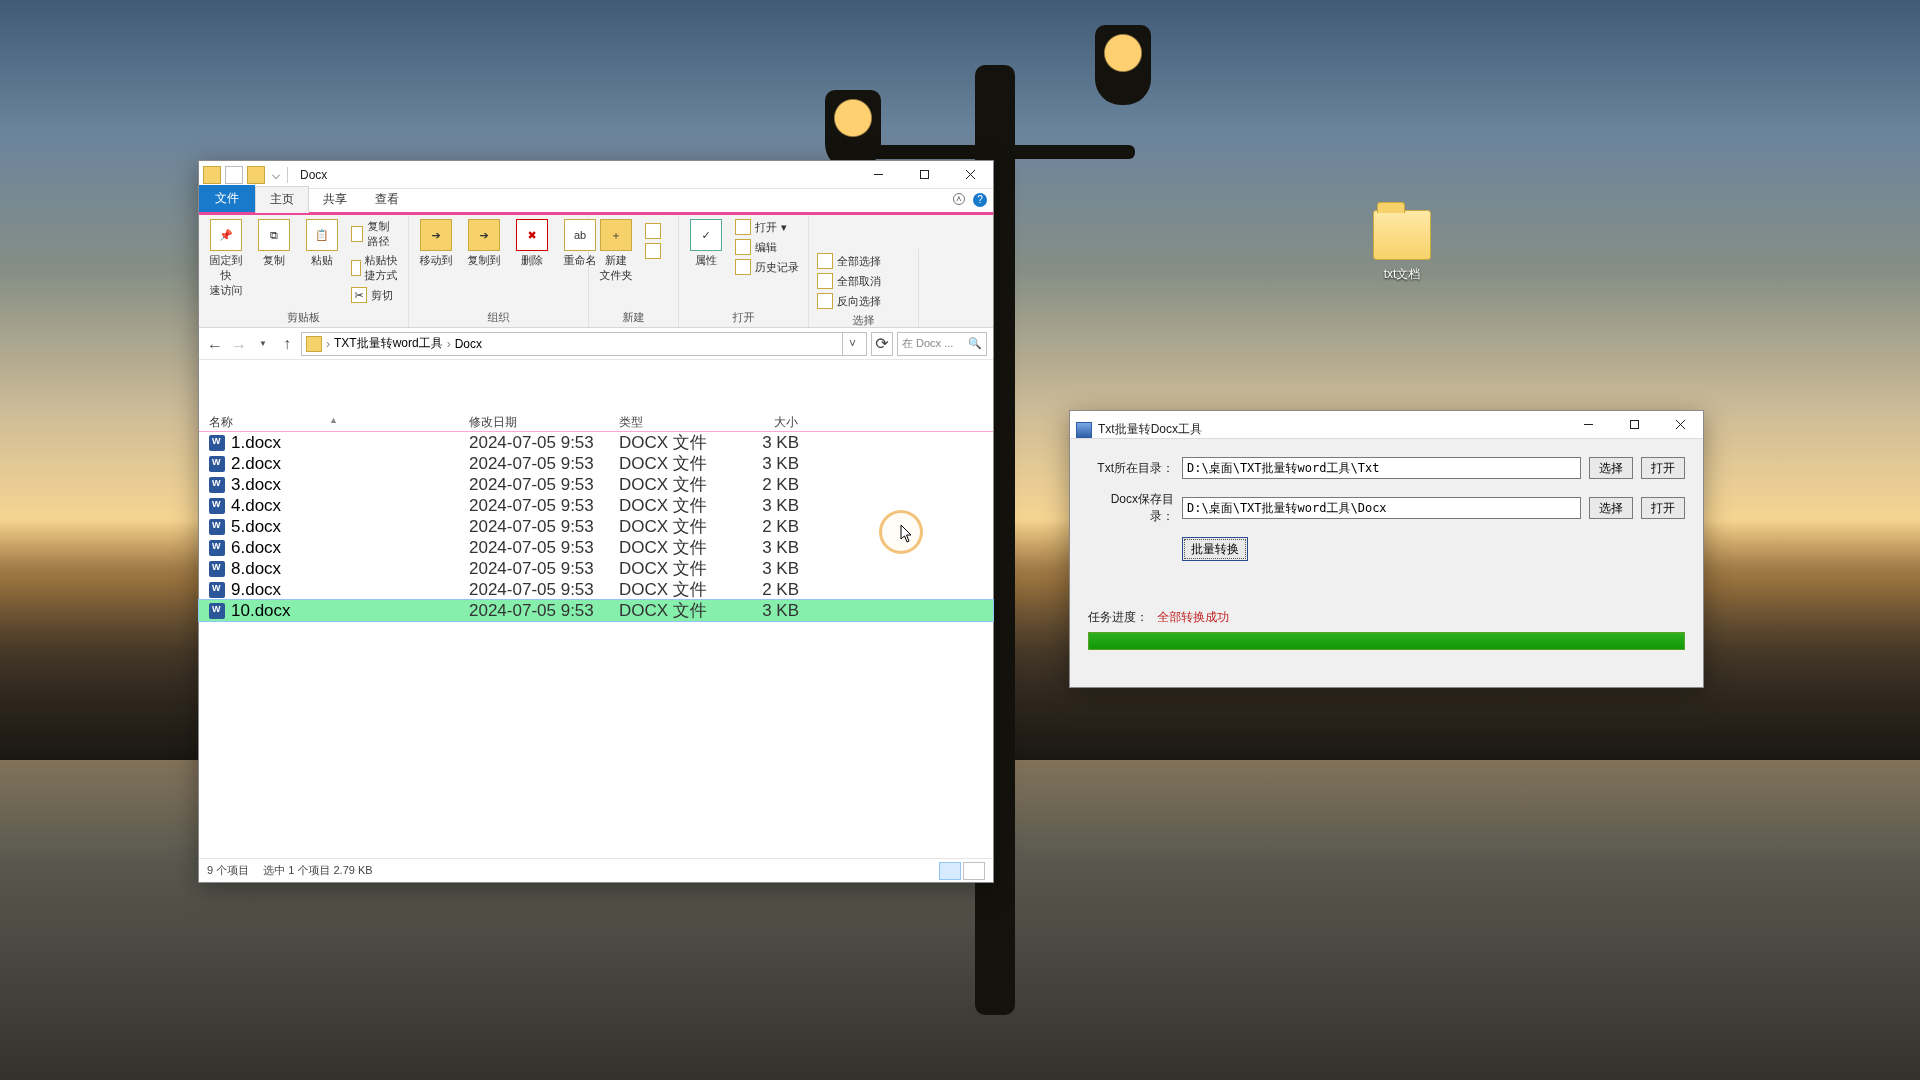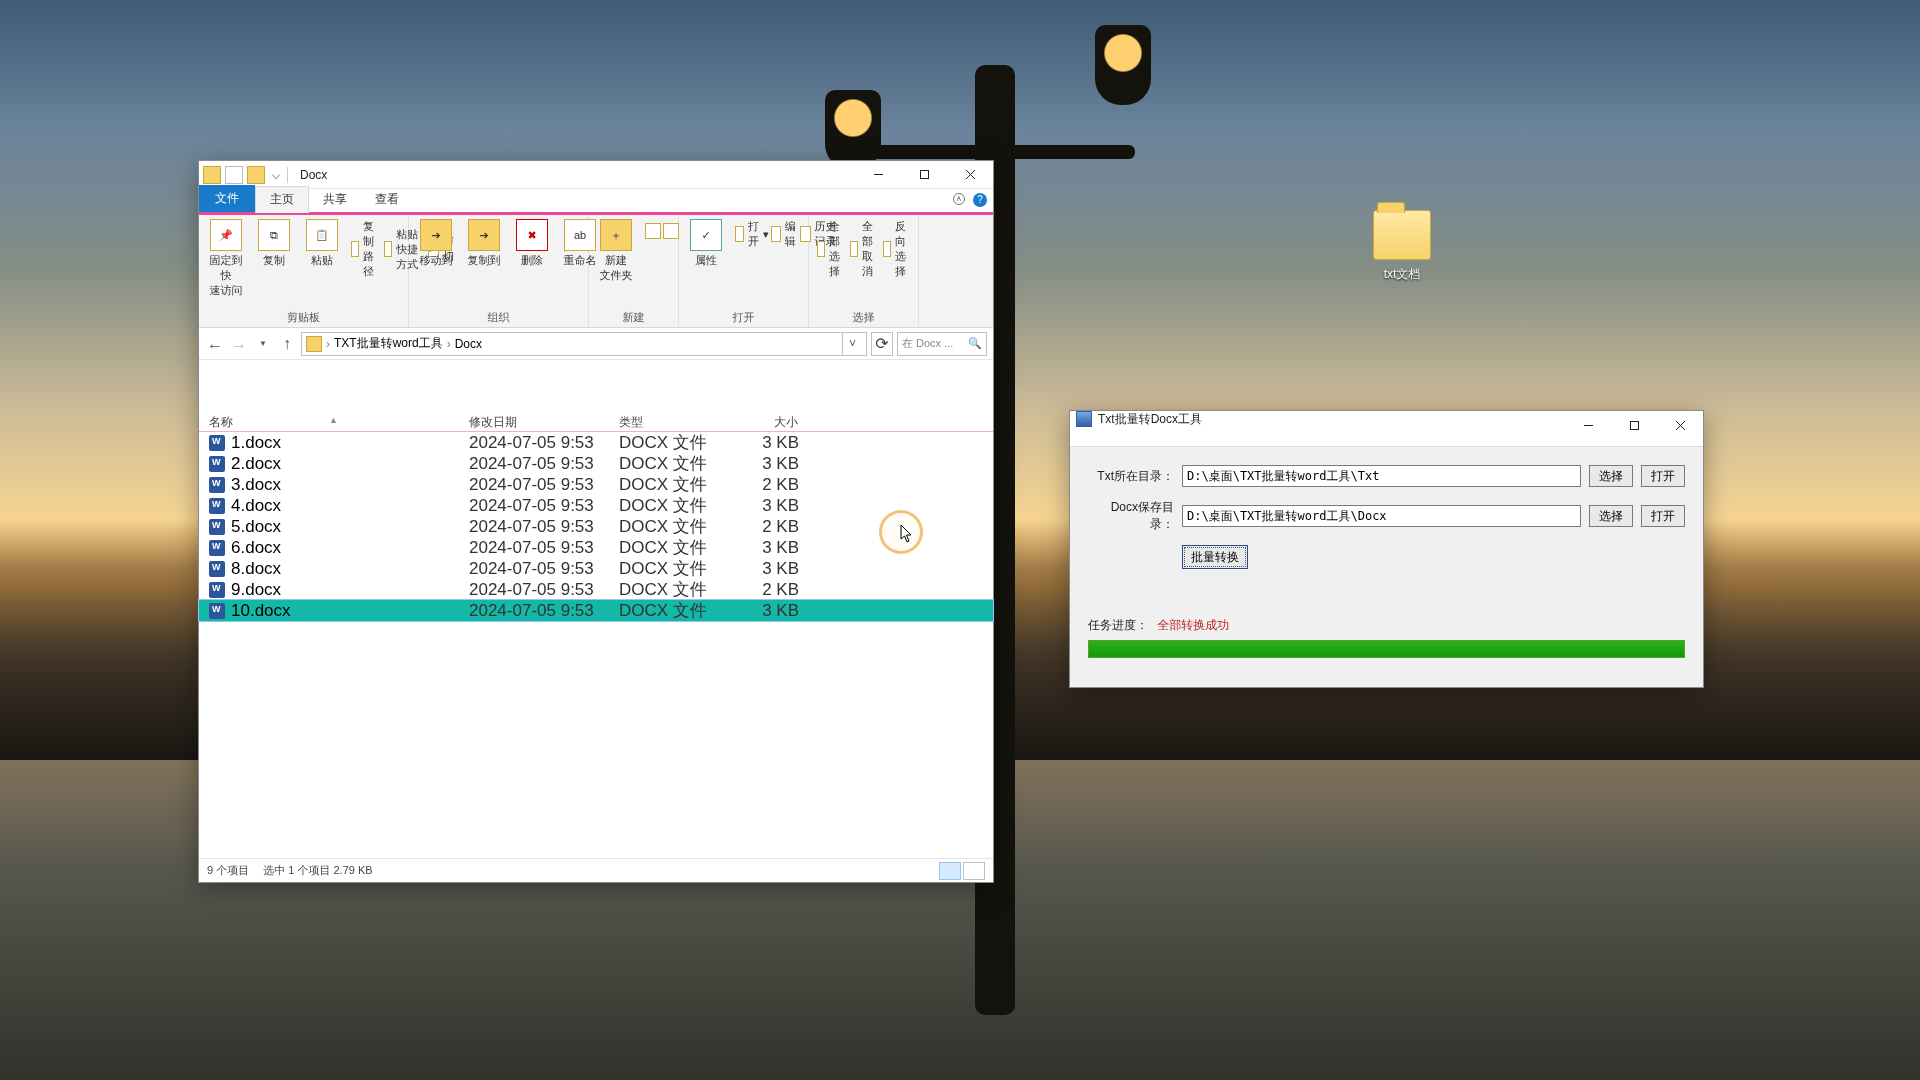--- a/index.html
+++ b/index.html
@@ -62,21 +62,21 @@
 
 
 #ribbon{height:113px;background:#f3f3f3;border-bottom:1px solid #d6d6d6;display:flex;}
 .rgrp{border-right:1px solid #e1e1e1;padding:4px 8px 2px;display:flex;flex-direction:column;justify-content:space-between;}
 .rgrp .row{display:flex;gap:10px;align-items:flex-start;}
 .rbtn{display:flex;flex-direction:column;align-items:center;font-size:11px;color:#333;min-width:38px;}
 .rbtn .ic{width:32px;height:32px;margin-bottom:2px;background:#fff;border:1px solid #c9a83e;display:flex;align-items:center;justify-content:center;}
 .rbtn.small{flex-direction:row;min-width:0;gap:4px;font-size:11px;margin-bottom:2px;}
 .rbtn.small .ic{width:16px;height:16px;margin:0;}
 .rgrp-label{text-align:center;font-size:11px;color:#555;margin-top:2px;}
-.fcol{display:flex;flex-direction:row;gap:2px;}
+.fcol{display:flex;flex-direction:column;gap:2px;}
 
 
 #addrbar{height:32px;border-bottom:1px solid #e5e5e5;display:flex;align-items:center;padding:0 6px;gap:4px;}
 .nav-ic{width:20px;height:20px;display:flex;align-items:center;justify-content:center;color:#555;}
 #breadcrumb{flex:1;border:1px solid #c1c1c1;height:24px;display:flex;align-items:center;padding:0 4px;font-size:12px;gap:4px;}
 .bc-ic{width:16px;height:16px;background:#f7d26a;border:1px solid #c9a83e;}
 .bc-sep{color:#888;}
 #addr-chev{width:20px;text-align:center;border-left:1px solid #c1c1c1;height:100%;line-height:22px;color:#555;margin-left:auto;}
 .addr-btn{width:22px;height:24px;border:1px solid #c1c1c1;display:flex;align-items:center;justify-content:center;color:#444;}
 #searchbox{width:90px;height:24px;border:1px solid #c1c1c1;display:flex;align-items:center;font-size:11px;color:#888;padding:0 4px;gap:4px;}
@@ -84,42 +84,42 @@
 
 #cols{height:24px;border-bottom:1px solid #f9a8d4;display:flex;font-size:12px;color:#444;align-items:flex-end;padding-left:10px;margin-top:48px;}
 .col{border-right:1px solid transparent;}
 .col.name{width:260px;position:relative;}
 .col.name .sort{position:absolute;left:120px;top:1px;font-size:9px;color:#888;}
 .col.date{width:150px;}
 .col.type{width:120px;}
 .col.size{width:80px;text-align:right;padding-right:20px;}
 #files{font-size:17px;}
 .file-row{display:flex;align-items:center;height:21px;padding-left:10px;}
-.file-row.selected{background:#14b8a6;outline:1px solid #8ec7f5;}
+.file-row.selected{background:#86efac;outline:1px solid #8ec7f5;}
 .fic{width:16px;height:16px;background:#2b579a;border-radius:2px;position:relative;margin-right:6px;}
 .fic::after{content:"W";position:absolute;color:#fff;font-size:9px;font-weight:bold;left:3px;top:1px;}
 .fc-name{width:238px;}
 .fc-date{width:150px;color:#333;}
 .fc-type{width:120px;color:#333;}
 .fc-size{width:80px;text-align:right;padding-right:20px;color:#333;}
 
 
 #click-ring{position:absolute;left:879px;top:510px;width:44px;height:44px;border:3px solid rgba(240,180,90,0.8);border-radius:50%;background:rgba(255,225,170,0.12);}
 #cursor{position:absolute;left:900px;top:524px;width:14px;height:20px;}
 #cursor svg{width:14px;height:20px;}
 
 
 #statusbar{position:absolute;bottom:0;left:0;right:0;height:24px;border-top:1px solid #e5e5e5;display:flex;align-items:center;font-size:11px;color:#444;padding:0 8px;gap:14px;}
 #statusbar .viewbtns{margin-left:auto;display:flex;gap:2px;}
 .vbtn{width:22px;height:18px;border:1px solid #c1c1c1;background:#fff;}
 .vbtn.active{background:#d6ebff;border-color:#8ec7f5;}
 
 
 #tool{position:absolute;left:1069px;top:410px;width:635px;height:278px;background:#f0f0f0;border:1px solid #8a8a8a;box-shadow:0 6px 24px rgba(0,0,0,0.35);}
-#tool-tb{height:36px;background:#fff;display:flex;align-items:flex-start;padding-left:6px;border-bottom:1px solid #dcdcdc;}
+#tool-tb{height:28px;background:#fff;display:flex;align-items:flex-end;padding-left:6px;border-bottom:1px solid #dcdcdc;}
 .app-ic{width:16px;height:16px;background:linear-gradient(#7aa8e6,#2f5ea8);border:1px solid #2f5ea8;margin-right:6px;}
 #tool-title{font-size:12px;color:#222;}
 #tool-body{padding:18px 18px 10px;}
 .form-row{display:flex;align-items:center;gap:8px;margin-bottom:12px;font-size:12px;}
 .form-row label{width:86px;text-align:right;color:#222;}
 .form-row input{flex:1;height:22px;border:1px solid #7a7a7a;padding:0 4px;font-size:12px;font-family:SimSun,monospace;}
 .form-btn{height:22px;width:44px;border:1px solid #7a7a7a;background:#e9e9e9;font-size:12px;cursor:default;}
 #convert-btn{margin-left:94px;height:24px;width:66px;border:1px solid #2b4b8f;background:#e9e9e9;font-size:12px;outline:1px dotted #555;outline-offset:-3px;}
 #progress-label{margin-top:48px;font-size:12px;}
 #progress-label .lbl{color:#222;margin-right:6px;}
@@ -269,21 +269,21 @@
               </div>
             <div class="rbtn small">
                 <div class="ic"></div>
                 <span>历史记录</span>
               </div>
           </div>
         </div>
         <div class="rgrp-label">打开</div>
       </div>
 
-      <div class="rgrp" style="width:110px;">
+      <div class="rgrp" style="width:110px;margin-top:34px;">
         <div class="row">
             <div class="fcol">
           <div class="rbtn small">
                 <div class="ic"></div>
                 <span>全部选择</span>
               </div>
           <div class="rbtn small">
                 <div class="ic"></div>
                 <span>全部取消</span>
               </div>

